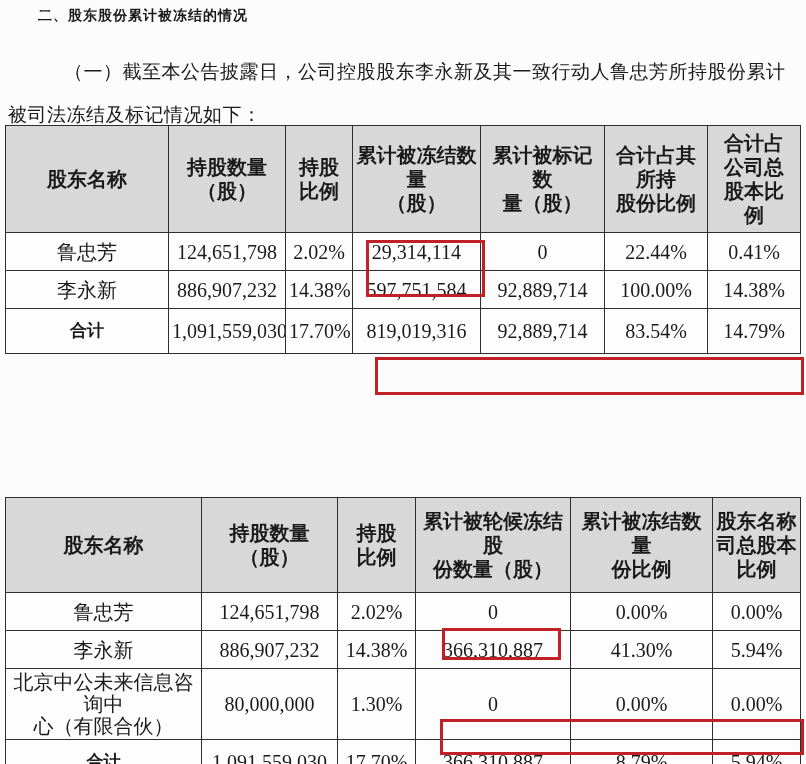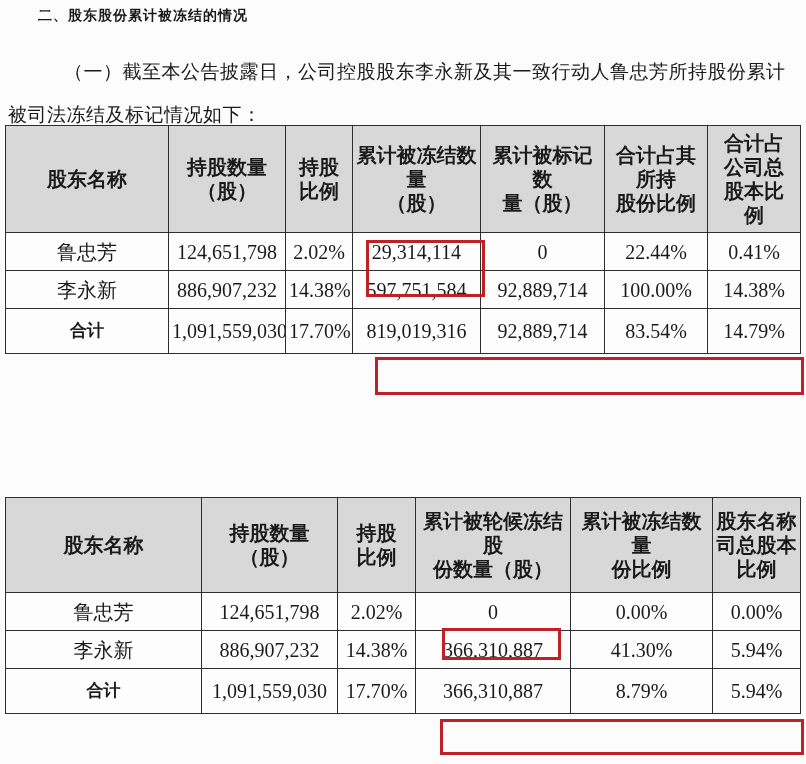--- a/index.html
+++ b/index.html
@@ -161,20 +161,29 @@
         <td>0.00%</td>
       </tr>
       <tr class="rh38">
         <td>李永新</td>
         <td>886,907,232</td>
         <td>14.38%</td>
         <td>366,310,887</td>
         <td>41.30%</td>
         <td>5.94%</td>
       </tr>
+      <tr class="rh48">
+        <td>北京中公未来信息咨询中
+心（有限合伙）</td>
+        <td>80,000,000</td>
+        <td>1.30%</td>
+        <td>0</td>
+        <td>0.00%</td>
+        <td>0.00%</td>
+      </tr>
       <tr class="rh45 total">
         <td>合计</td>
         <td>1,091,559,030</td>
         <td>17.70%</td>
         <td>366,310,887</td>
         <td>8.79%</td>
         <td>5.94%</td>
       </tr>
     </tbody>
   </table>

